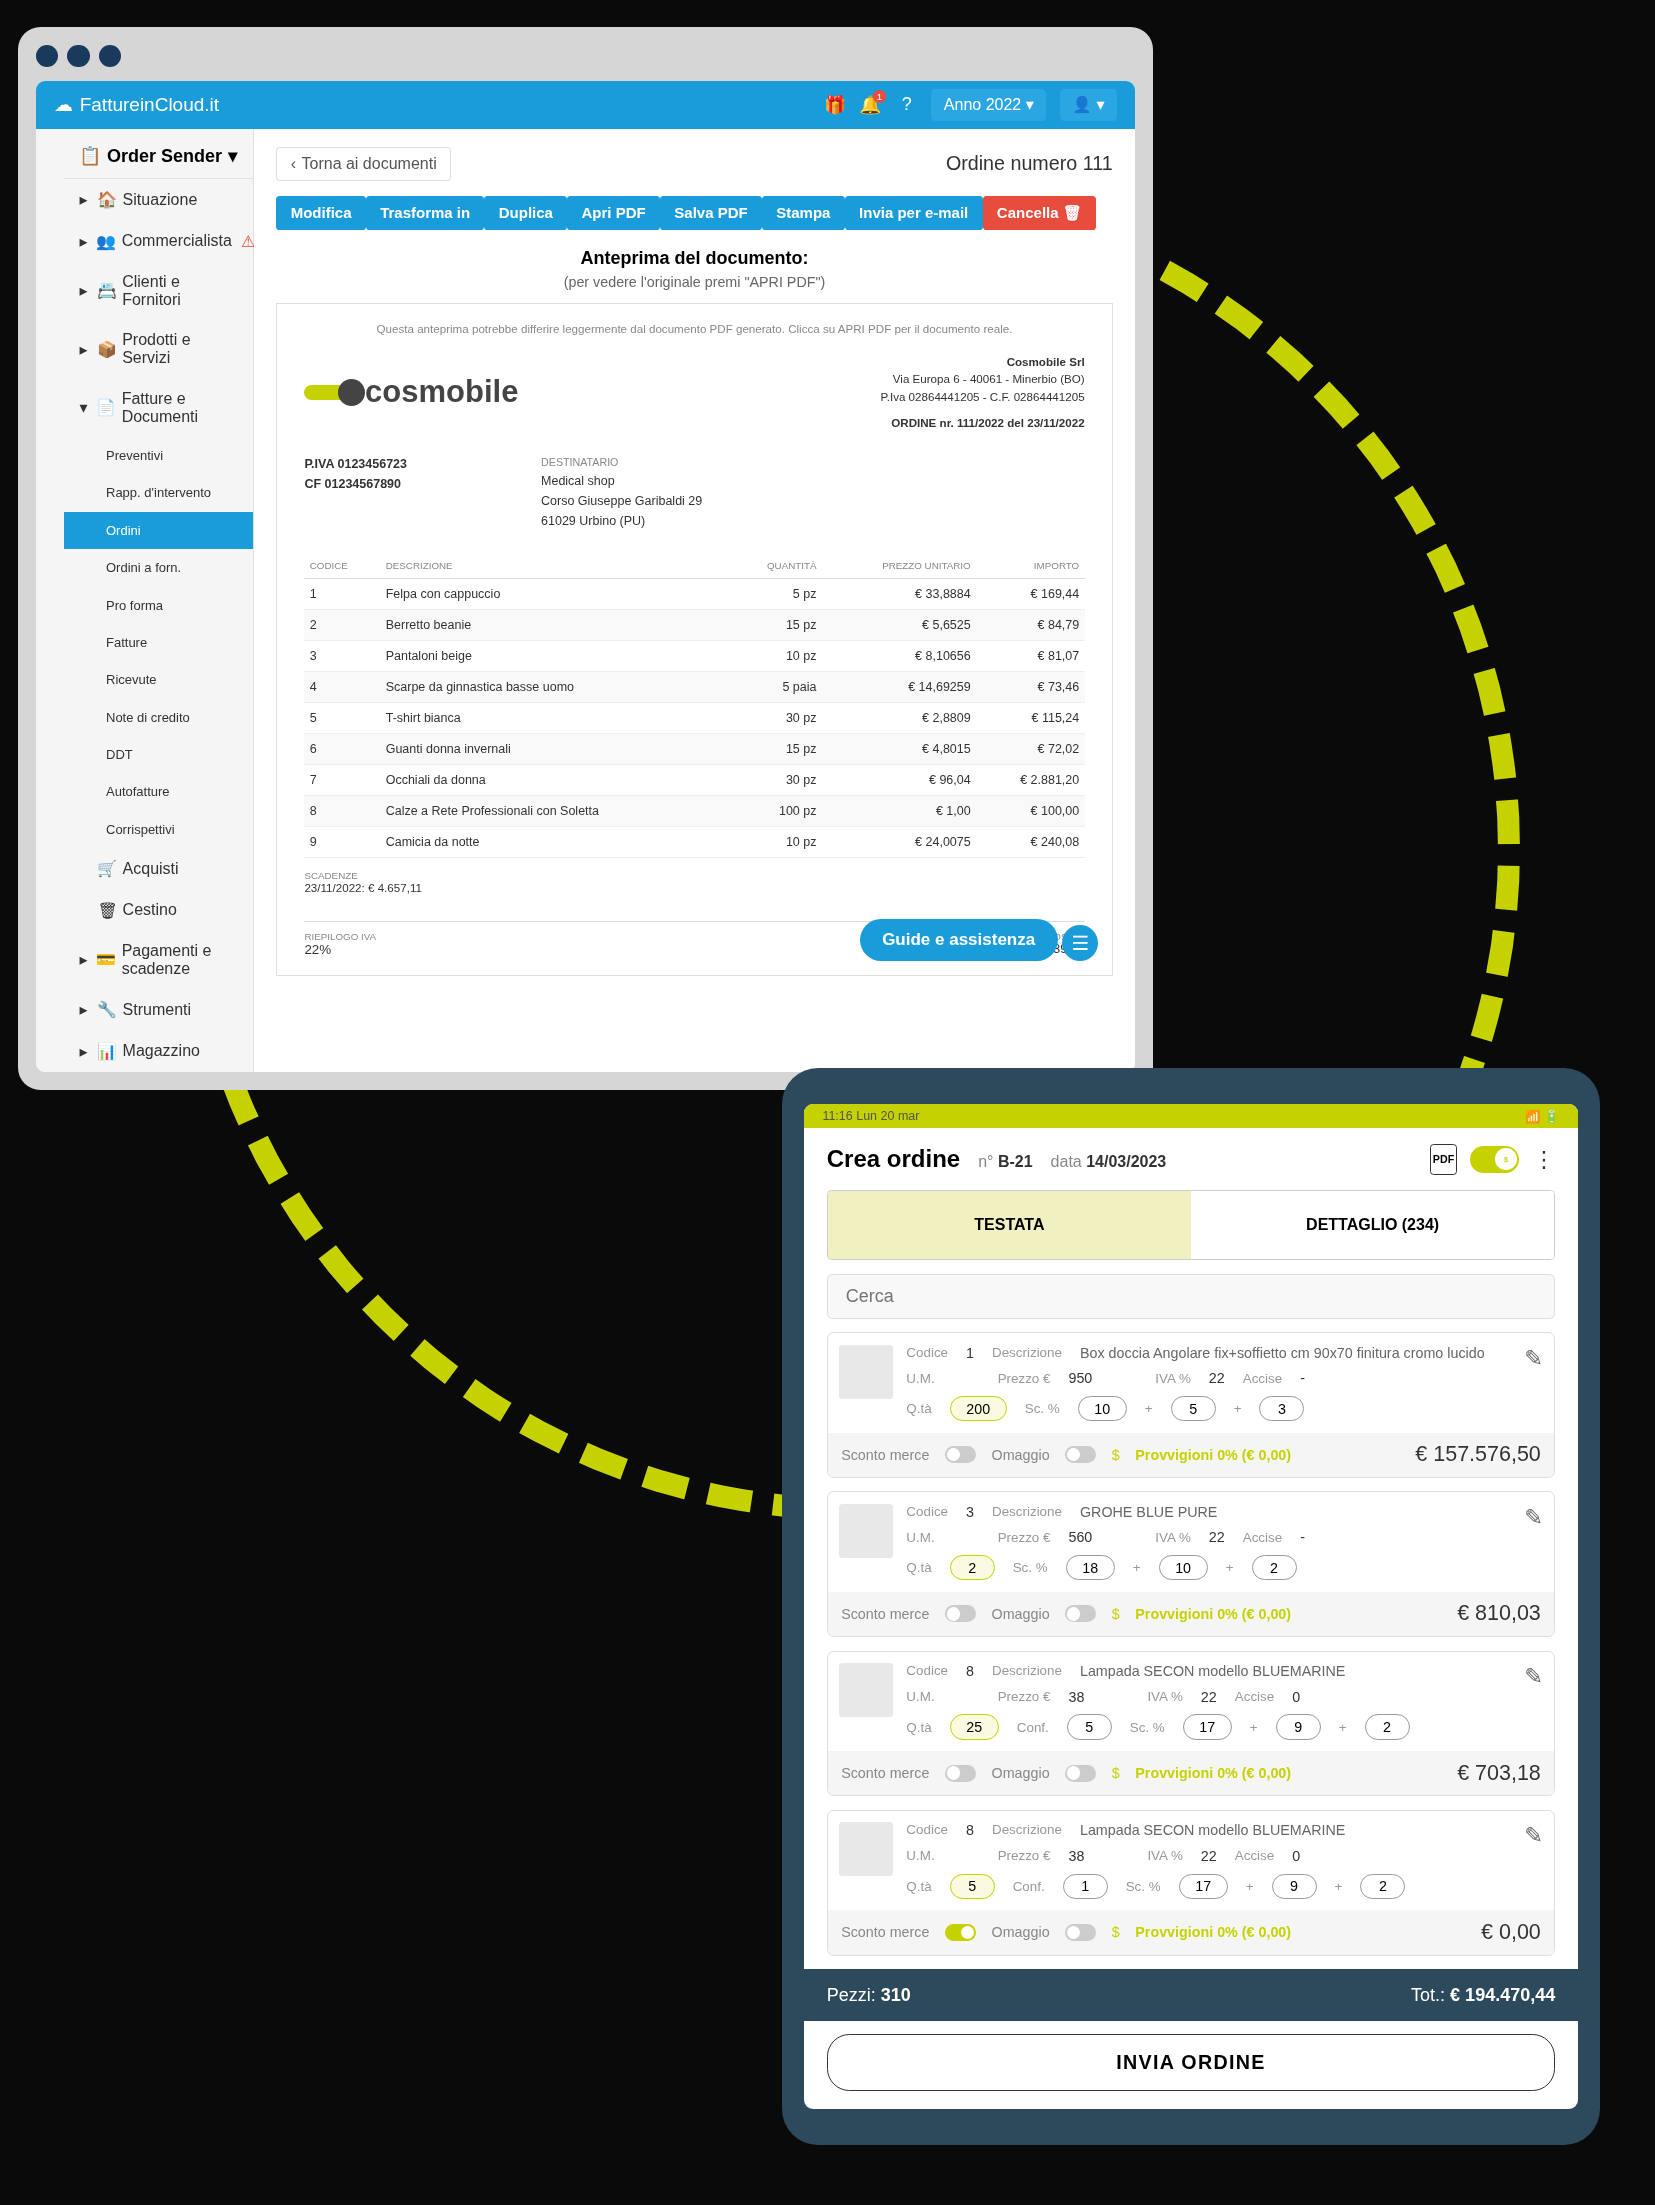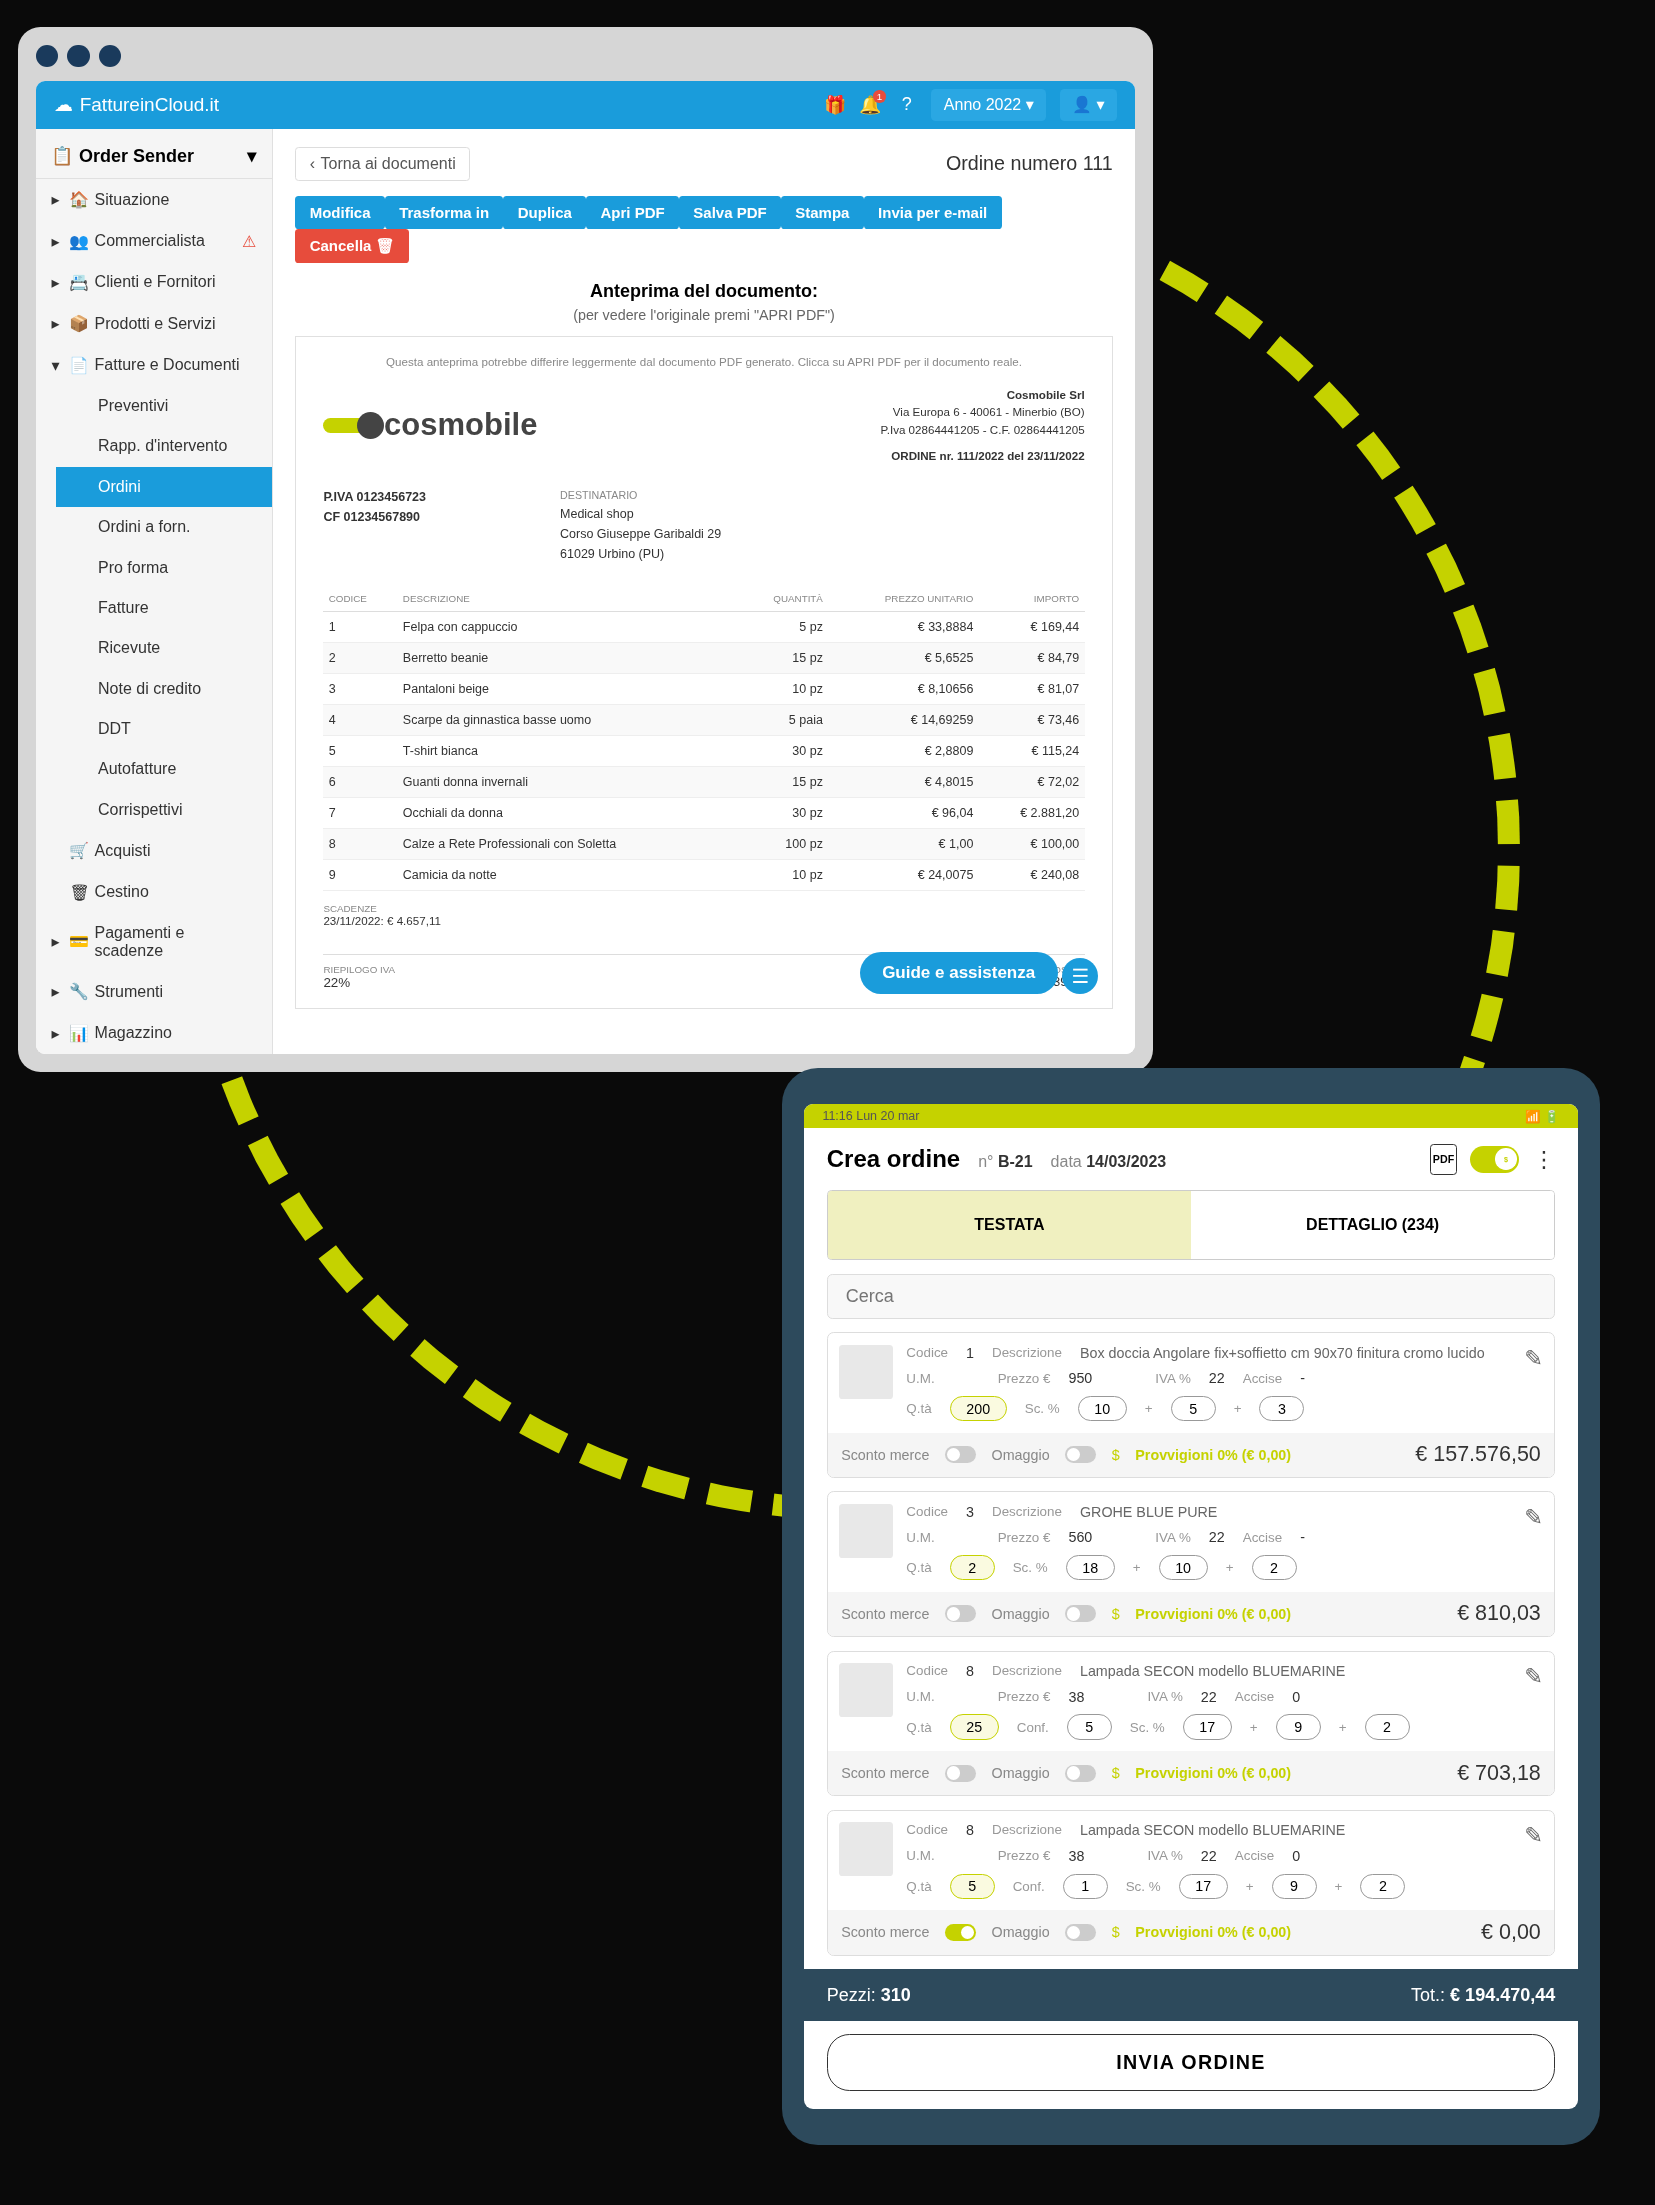--- a/index.html
+++ b/index.html
@@ -14,24 +14,24 @@
 .desktop-window { background: #fff; border-radius: 9px; overflow: hidden; }
 
 .topbar { background: #1a9cdb; display: flex; align-items: center; justify-content: space-between; padding: 8px 18px; color: #fff; }
 .topbar-left { display: flex; align-items: center; gap: 6.7px; font-size: 19px; }
 .topbar-right { display: flex; align-items: center; gap: 13.4px; }
 .topbar-btn { background: #2aa7e3; padding: 6.7px 12.5px; border-radius: 4.5px; color: #fff; font-size: 16px; }
 .topbar-icon { width: 22.4px; height: 22.4px; display: flex; align-items: center; justify-content: center; font-size: 18px; position: relative; }
 .badge { position: absolute; top: -3.6px; right: -3.6px; background: #e74c3c; color: #fff; border-radius: 50%; width: 12.5px; height: 12.5px; font-size: 9.8px; display: flex; align-items: center; justify-content: center; }
 
 .main-layout { display: flex; }
-.sidebar { width: 237px; background: #f5f5f5; border-right: 0.4px solid #e0e0e0; padding-top: 4.5px; }
+.sidebar { width: 218px; background: #f5f5f5; border-right: 0.4px solid #e0e0e0; padding-top: 4.5px; padding-left: 28px; }
 .sidebar-header { display: flex; align-items: center; justify-content: space-between; padding: 11.2px 15.6px; font-size: 18px; font-weight: 600; border-bottom: 0.4px solid #e0e0e0; }
 .sidebar-item { display: flex; align-items: center; gap: 9px; padding: 11.2px 15.6px; font-size: 16px; color: #333; }
-.sidebar-item.indent { padding-left: 42px; font-size: 16px; margin-left: 20px; }
+.sidebar-item.indent { padding-left: 42px; font-size: 13px; }
 .sidebar-item.active { background: #1a9cdb; color: #fff; }
 .sidebar-item .warn { margin-left: auto; color: #e74c3c; }
 .sidebar-item .chev { width: 9px; }
 .sidebar-icon { width: 16px; display: inline-block; }
 
 .content { flex: 1; padding: 18px 22.4px; background: #fff; }
 .content-header { display: flex; align-items: center; justify-content: space-between; margin-bottom: 15.6px; }
 .back-link { border: 0.4px solid #ddd; border-radius: 3.6px; padding: 6.7px 13.4px; font-size: 16px; color: #555; display: flex; align-items: center; gap: 5.4px; }
 .doc-title { font-size: 19.7px; color: #333; }
 .action-bar { display: flex; gap: 0; margin-bottom: 18px; flex-wrap: wrap; font-weight: bold; }

